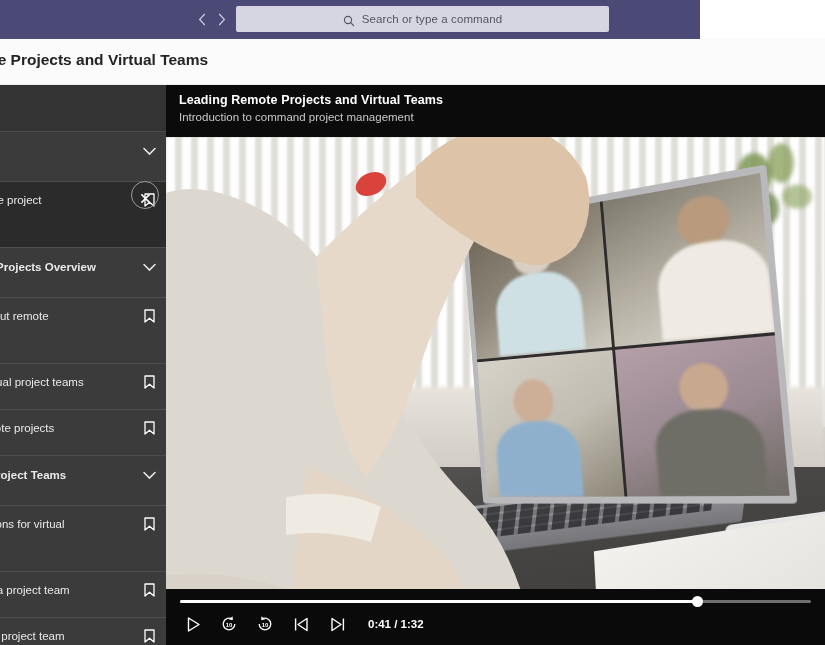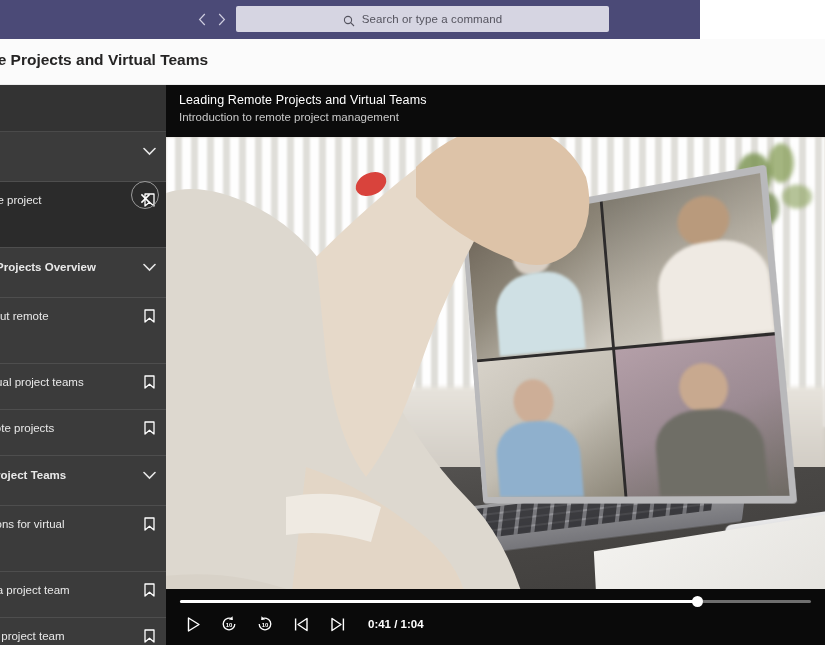--- a/index.html
+++ b/index.html
@@ -132,21 +132,21 @@
     background: #000;
     overflow: hidden;
   }
   .video-header {
     position: absolute; left: 0; top: 0;
     width: 659px; height: 52px;
     background: #0b0b0b;
     padding: 8px 0 0 13px;
   }
   .vh-title {
-    font-size: 12.5px; font-weight: normal; color: #ffffff;
+    font-size: 12.5px; font-weight: bold; color: #ffffff;
     letter-spacing: .1px;
   }
   .vh-sub {
     font-size: 11.5px; color: #c9c9c9; margin-top: 4px;
   }
 
   .video-stage {
     position: absolute; left: 0; top: 52px;
     width: 659px; height: 508px;
     overflow: hidden;
@@ -417,21 +417,21 @@
       <svg width="11" height="11" viewBox="0 0 11 11">
         <path d="M1.4 1.4 9.6 9.6M9.6 1.4 1.4 9.6" stroke="#ffffff" stroke-width="1.5" fill="none"></path>
       </svg>
     </span>
   </div>
 
   <div class="video-panel">
 
     <div class="video-header">
       <div class="vh-title">Leading Remote Projects and Virtual Teams</div>
-      <div class="vh-sub">Introduction to remote project management</div>
+      <div class="vh-sub">Introduction to command project management</div>
     </div>
 
     <div class="video-stage">
       <div class="scene">
         <div class="window"></div>
         <div class="plant"></div>
         <div class="wall"></div>
         <div class="desk"></div>
         <div class="desk-front"></div>
 
@@ -503,18 +503,18 @@
               <path d="M2.6 2.5 2.6 14.5" stroke="#fff" stroke-width="1.4"></path>
               <path d="M14 2.5 5 8.5 14 14.5 Z" fill="none" stroke="#fff" stroke-width="1.4" stroke-linejoin="round"></path>
             </svg>
           </div>
           <div class="ctl-btn">
             <svg width="17" height="17" viewBox="0 0 17 17">
               <path d="M14.4 2.5 14.4 14.5" stroke="#fff" stroke-width="1.4"></path>
               <path d="M3 2.5 12 8.5 3 14.5 Z" fill="none" stroke="#fff" stroke-width="1.4" stroke-linejoin="round"></path>
             </svg>
           </div>
-          <div class="timecode">0:41 / 1:04</div>
+          <div class="timecode">0:41 / 1:32</div>
         </div>
       </div>
     </div>
   </div>
 </div>
 
 </body></html>

